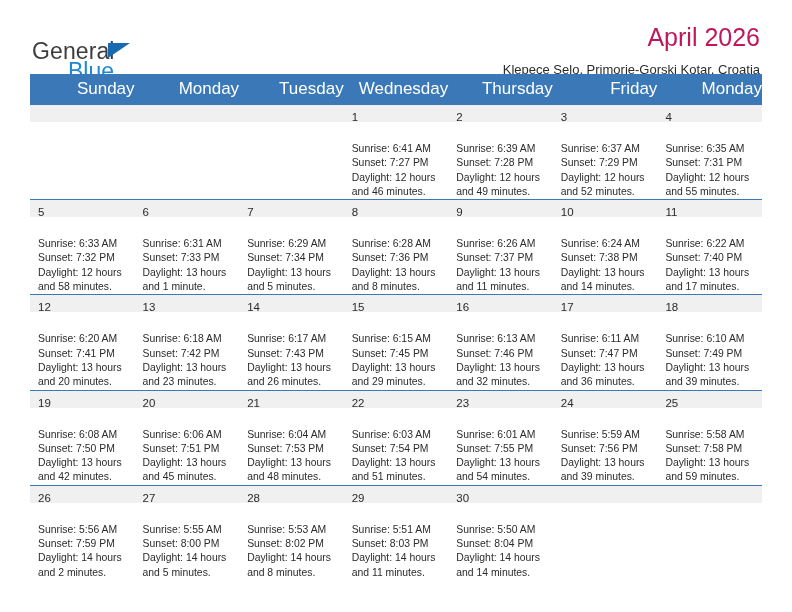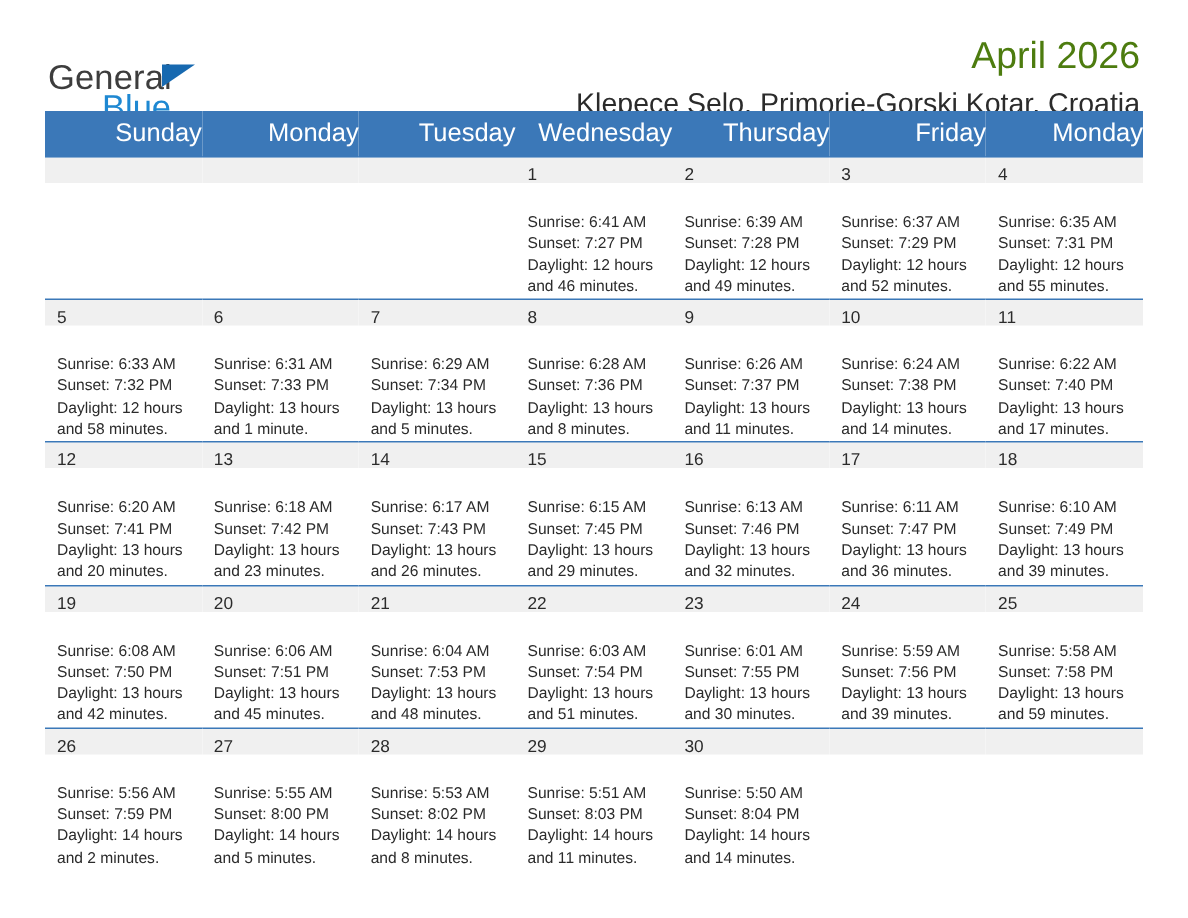--- a/index.html
+++ b/index.html
@@ -62,27 +62,27 @@
     top: 20px;
   }
   .title-block {
     position: absolute;
     right: 2px;
     top: 22px;
     text-align: right;
   }
   .month-title {
     font-size: 25px;
-    color: #4d7c0f;
+    color: #be185d;
     font-weight: normal;
     line-height: 30px;
     white-space: nowrap;
   }
   .location {
-    font-size: 19px;
+    font-size: 13px;
     color: #2b2b2b;
     line-height: 20px;
     margin-top: 8px;
     white-space: nowrap;
   }
 
   
   .calendar {
     position: relative;
     width: 732px;
@@ -436,21 +436,21 @@
               </div>
             </div>
           </td>
           <td class="day-cell">
             <div class="day-inner">
               <div class="day-num-band"><span class="day-num">23</span></div>
               <div class="day-body">
                 <div class="day-line">Sunrise: 6:01 AM</div>
                 <div class="day-line">Sunset: 7:55 PM</div>
                 <div class="day-line">Daylight: 13 hours</div>
-                <div class="day-line">and 30 minutes.</div>
+                <div class="day-line">and 54 minutes.</div>
               </div>
             </div>
           </td>
           <td class="day-cell">
             <div class="day-inner">
               <div class="day-num-band"><span class="day-num">24</span></div>
               <div class="day-body">
                 <div class="day-line">Sunrise: 5:59 AM</div>
                 <div class="day-line">Sunset: 7:56 PM</div>
                 <div class="day-line">Daylight: 13 hours</div>

